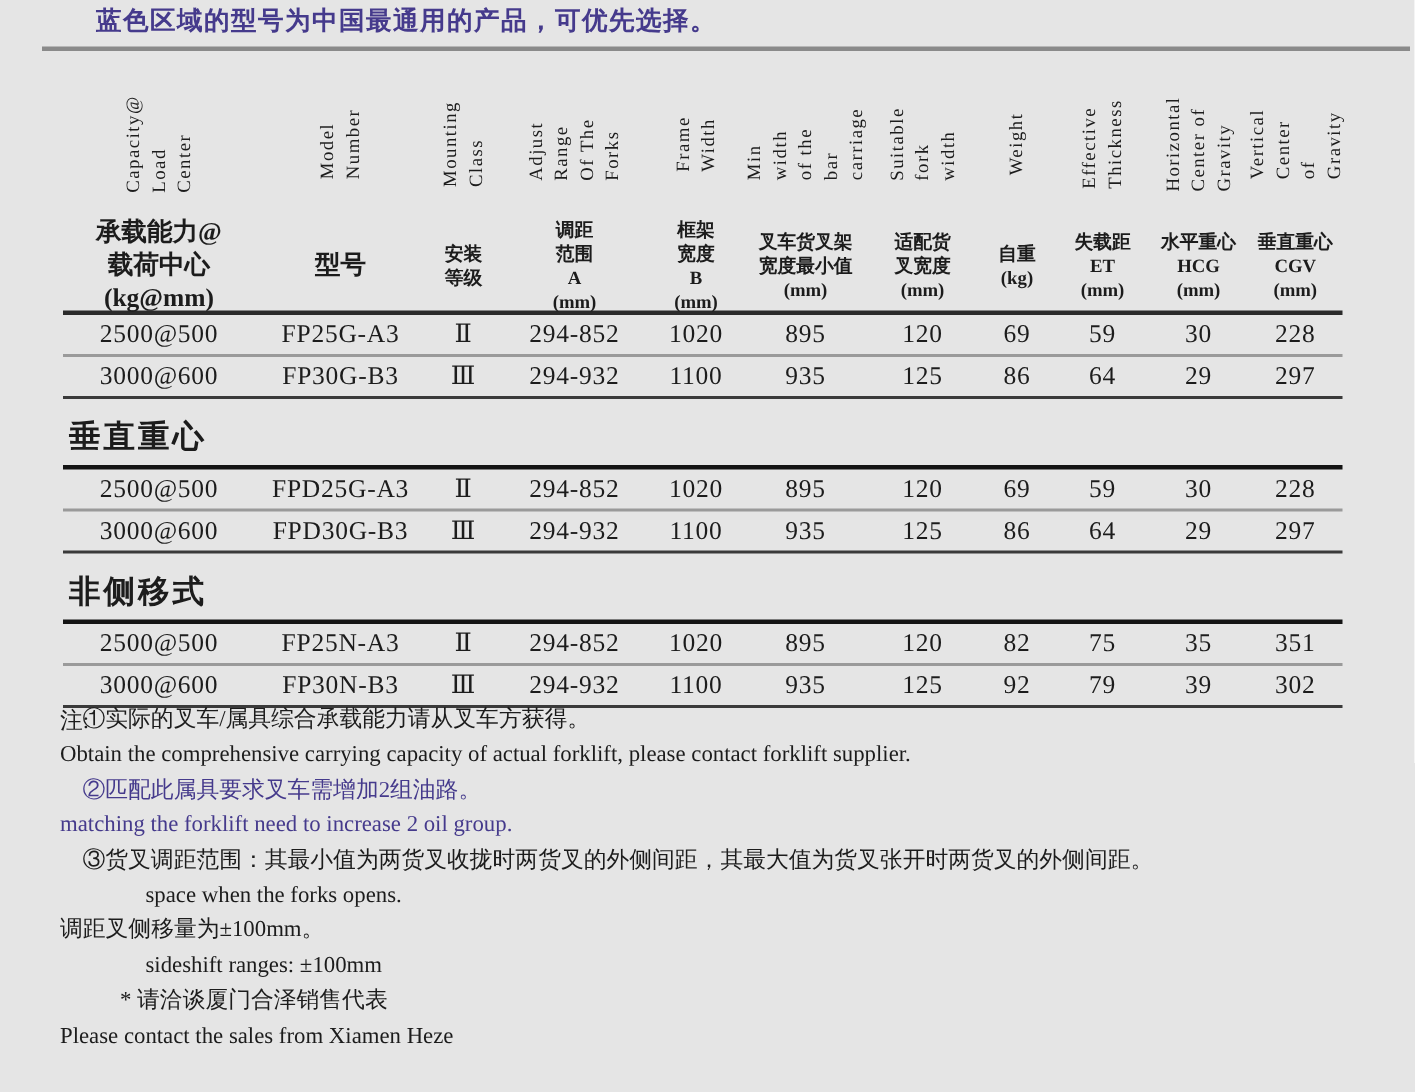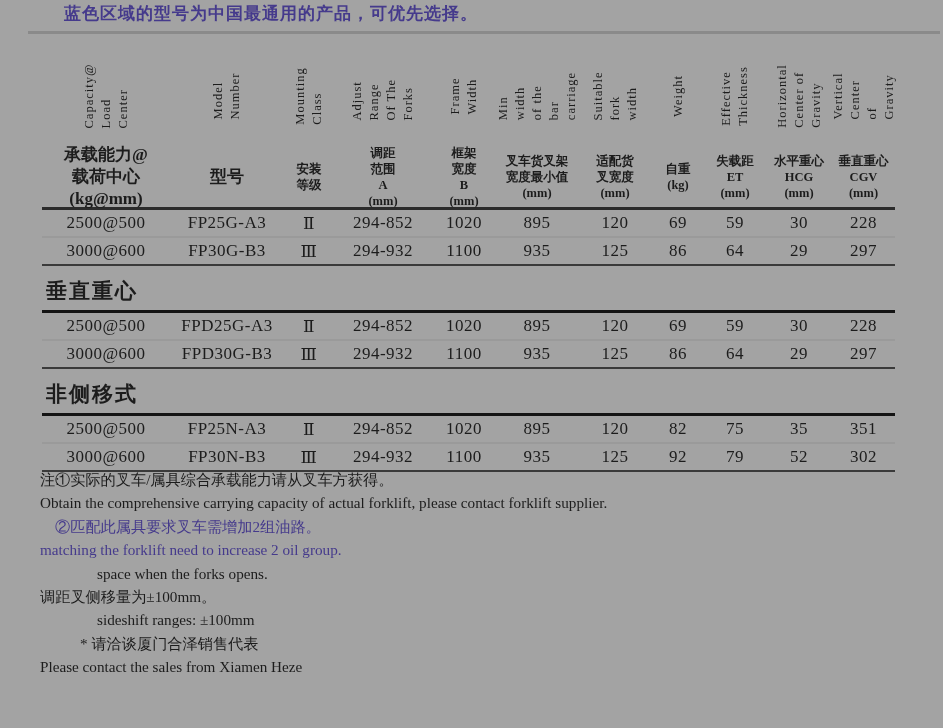--- a/index.html
+++ b/index.html
@@ -1,17 +1,17 @@
 <!DOCTYPE html>
 <html><head>
 <meta charset="utf-8">
 <style>
   html,body{margin:0;padding:0;background:#ffffff;}
   .doc{
-    position:relative;width:943px;height:728px;background:#a3a3a3;overflow:hidden;
+    position:relative;width:943px;height:728px;background:#e5e5e5;overflow:hidden;
     font-family:"Liberation Serif","DejaVu Serif",serif;color:#1c1c1c;
   }
   .title{
     position:absolute;left:64px;top:2px;font-size:17px;font-weight:bold;
     letter-spacing:1px;color:#453a8c;
   }
   .top-rule{position:absolute;left:28px;top:31px;width:912px;height:3px;background:#8a8a8a;}
   table.spec{
     position:absolute;left:42px;top:45px;width:853px;
     border-collapse:collapse;table-layout:fixed;
@@ -270,33 +270,34 @@
         <tr class="rule-med">
           <td>3000@600</td>
           <td>FP30N-B3</td>
           <td>Ⅲ</td>
           <td>294-932</td>
           <td>1100</td>
           <td>935</td>
           <td>125</td>
           <td>92</td>
           <td>79</td>
-          <td>52</td>
+          <td>39</td>
           <td>302</td>
         </tr>
       </tbody>
   </table>
 
   <div class="notes">
     <span class="note-label">注:</span>
     <div id="note-lines">
         <div class="note-line i-main">①实际的叉车/属具综合承载能力请从叉车方获得。</div>
         <div class="note-line i-sub">Obtain the comprehensive carrying capacity of actual forklift, please contact forklift supplier.</div>
         <div class="note-line i-main purple">②匹配此属具要求叉车需增加2组油路。</div>
         <div class="note-line i-sub purple">matching the forklift need to increase 2 oil group.</div>
+        <div class="note-line i-main">③货叉调距范围：其最小值为两货叉收拢时两货叉的外侧间距，其最大值为货叉张开时两货叉的外侧间距。</div>
         <div class="note-line i-sub2">space when the forks opens.</div>
         <div class="note-line i-sub">调距叉侧移量为±100mm。</div>
         <div class="note-line i-sub2">sideshift ranges: ±100mm</div>
         <div class="note-line i-star">* 请洽谈厦门合泽销售代表</div>
         <div class="note-line i-sub">Please contact the sales from Xiamen Heze</div>
       </div>
   </div>
 
 </div>
 

